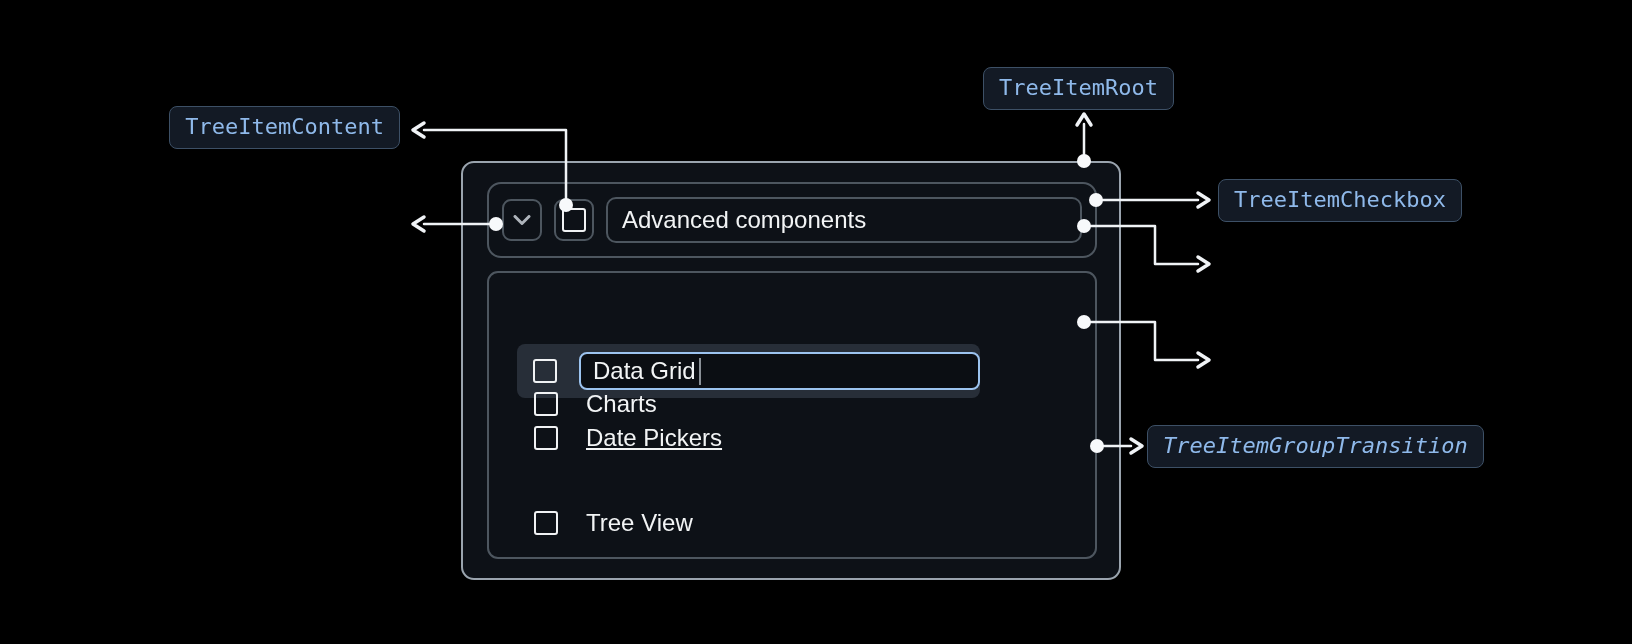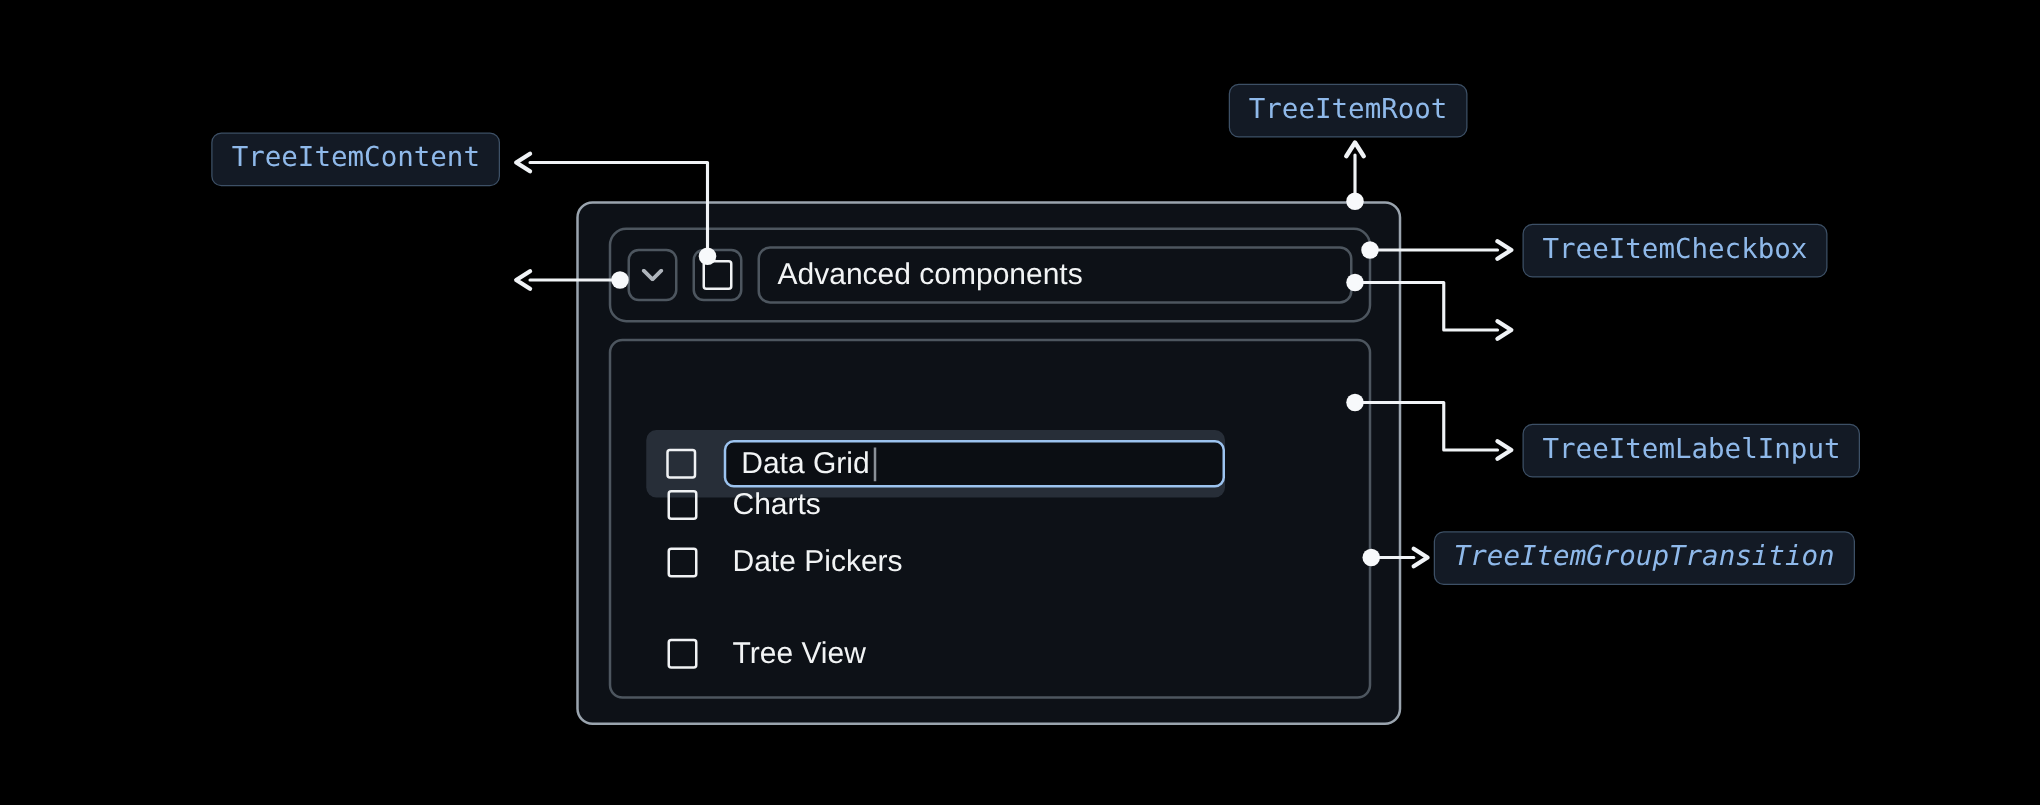--- a/index.html
+++ b/index.html
@@ -142,21 +142,21 @@
           <span>Data Grid</span>
           <span class="caret"></span>
         </div>
       </div>
 
       <div class="row row-plain" style="top:107px;">
         <span class="cb-glyph"></span>
         <span class="item-text">Charts</span>
       </div>
 
-      <div class="row row-plain" style="top:153px;">
+      <div class="row row-plain" style="top:141px;text-decoration:underline;">
         <span class="cb-glyph"></span>
         <span class="item-text">Date Pickers</span>
       </div>
 
       <div class="row row-plain" style="top:226px;">
         <span class="cb-glyph"></span>
         <span class="item-text">Tree View</span>
       </div>
 
     </div>
@@ -188,16 +188,15 @@
       <circle cx="1096" cy="200" r="7"></circle>
       <circle cx="1084" cy="226" r="7"></circle>
       <circle cx="1084" cy="322" r="7"></circle>
       <circle cx="1097" cy="446" r="7"></circle>
     </g>
   </svg>
 
   <div class="badge" style="right:1232px;top:106px;">TreeItemContent</div>
   <div class="badge" style="left:983px;top:67px;">TreeItemRoot</div>
   <div class="badge" style="left:1218px;top:179px;">TreeItemCheckbox</div>
-  <div class="badge" style="left:1218px;top:339px;">TreeItemLabelInput</div>
   <div class="badge" style="left:1147px;top:425px;font-style:italic;">TreeItemGroupTransition</div>
 
 </div>
 
 </body></html>

